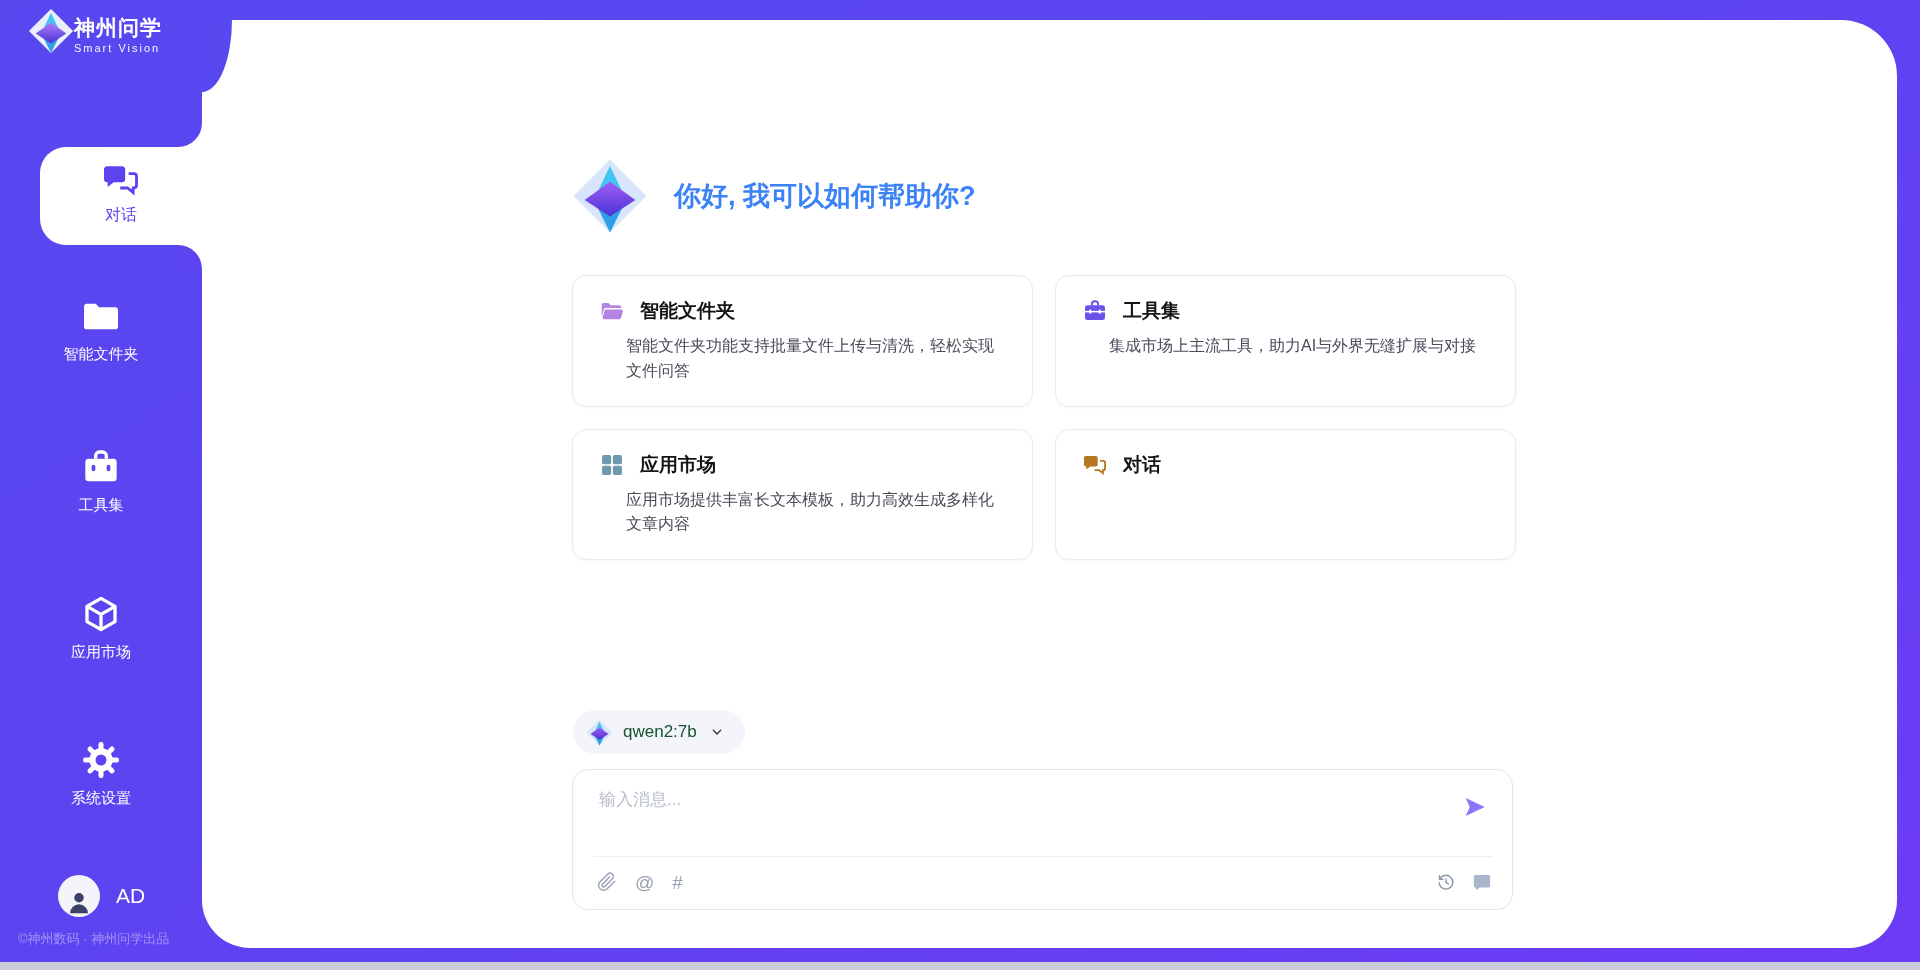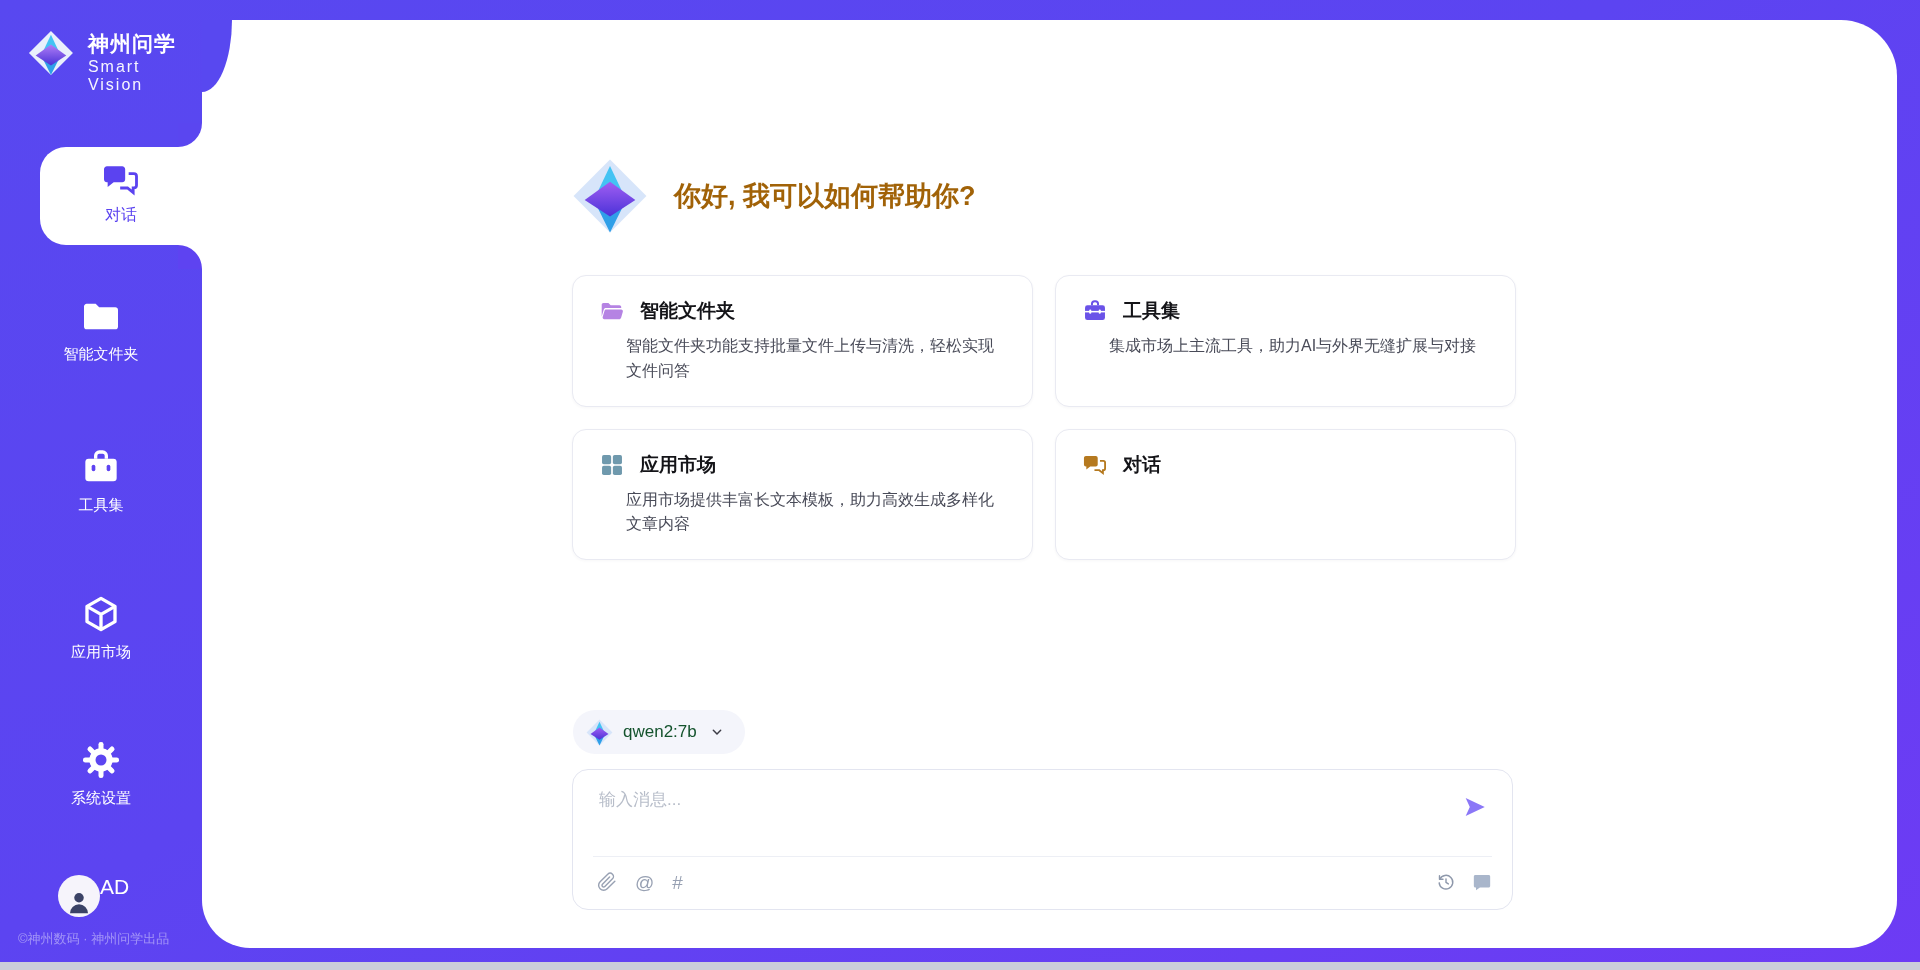--- a/index.html
+++ b/index.html
@@ -10,49 +10,49 @@
 
   
   .main { position:absolute; left:202px; top:20px; right:23px; bottom:22px;
     background:#ffffff; border-radius:0 56px 48px 48px; }
   .logo-bump { position:absolute; left:202px; top:20px; width:30px; height:72px;
     background:#5848f0; border-bottom-right-radius:30px 72px; z-index:5; }
   .bottom-strip { position:absolute; left:0; right:0; bottom:0; height:8px; background:#cbcdda; }
 
   
   .sidebar { position:absolute; left:0; top:0; width:202px; height:100%; z-index:6; color:#fff; }
-  .brand { position:absolute; left:28px; top:30px; display:flex; align-items:flex-start; gap:14px; }
+  .brand { position:absolute; left:28px; top:8px; display:flex; align-items:flex-end; gap:0; }
   .brand .gem { width:46px; height:46px; }
   .brand-name { font-size:21px; font-weight:700; letter-spacing:1px; }
-  .brand-sub { font-size:16px; letter-spacing:2px; opacity:.95; margin-top:0; }
+  .brand-sub { font-size:11px; letter-spacing:2px; opacity:.95; margin-top:0; }
 
   .nav-item { position:absolute; left:0; width:202px; text-align:center; color:#fff; cursor:pointer; }
   .nav-item .nicon { width:40px; height:40px; margin:0 auto; display:block; }
   .nav-item .nlabel { display:block; margin-top:9px; font-size:15px; }
 
   .tab-active { position:absolute; left:40px; top:147px; width:162px; height:98px;
     background:#fff; border-radius:26px 0 0 26px; color:#5b43f0; text-align:center; cursor:pointer; z-index:7; }
   .tab-active .nicon { width:40px; height:40px; margin:13px auto 0; display:block; }
   .tab-active .nlabel { display:block; margin-top:5px; font-size:16px; color:#5b43f0; }
   .fillet { position:absolute; left:178px; width:24px; height:24px; background:#fff; z-index:6; }
   .fillet::after { content:""; position:absolute; inset:0; }
   .fillet-top { top:123px; } .fillet-top::after { background:#5a46f0; border-bottom-right-radius:100%; }
   .fillet-bottom { top:245px; } .fillet-bottom::after { background:#5e43f1; border-top-right-radius:100%; }
 
-  .user-row { position:absolute; left:58px; top:875px; display:flex; align-items:flex-start; }
+  .user-row { position:absolute; left:58px; top:875px; display:flex; align-items:center; gap:16px; }
   .avatar { width:42px; height:42px; border-radius:50%; background:#f6f4fb; overflow:hidden;
     display:flex; align-items:flex-end; justify-content:center; cursor:pointer; }
   .avatar svg { width:30px; height:30px; }
   .user-name { font-size:21px; color:#fff; }
   .copyright { position:absolute; left:18px; top:930px; font-size:13px; color:rgba(255,255,255,.42); white-space:nowrap; }
 
   
   .greeting { position:absolute; left:370px; top:138px; display:flex; align-items:center; gap:26px; }
   .greeting .gem { width:76px; height:76px; }
-  .greeting-title { font-size:27px; font-weight:700; color:#a16207; }
+  .greeting-title { font-size:27px; font-weight:700; color:#3b82f6; }
 
   
   .cards { position:absolute; left:370px; top:255px; width:944px;
     display:grid; grid-template-columns:1fr 1fr; gap:22px; }
   .card { background:#fff; border:1px solid #e9eaf2; border-radius:14px;
     padding:22px 26px; min-height:129px; cursor:pointer; box-shadow:0 1px 3px rgba(40,40,80,.04); }
   .card-head { display:flex; align-items:center; gap:15px; }
   .card-head svg { width:26px; height:26px; flex:0 0 auto; }
   .card-title { font-size:19px; font-weight:700; color:#141418; }
   .card-desc { margin:10px 0 0 27px; font-size:16px; color:#494b58; line-height:1.55; }

